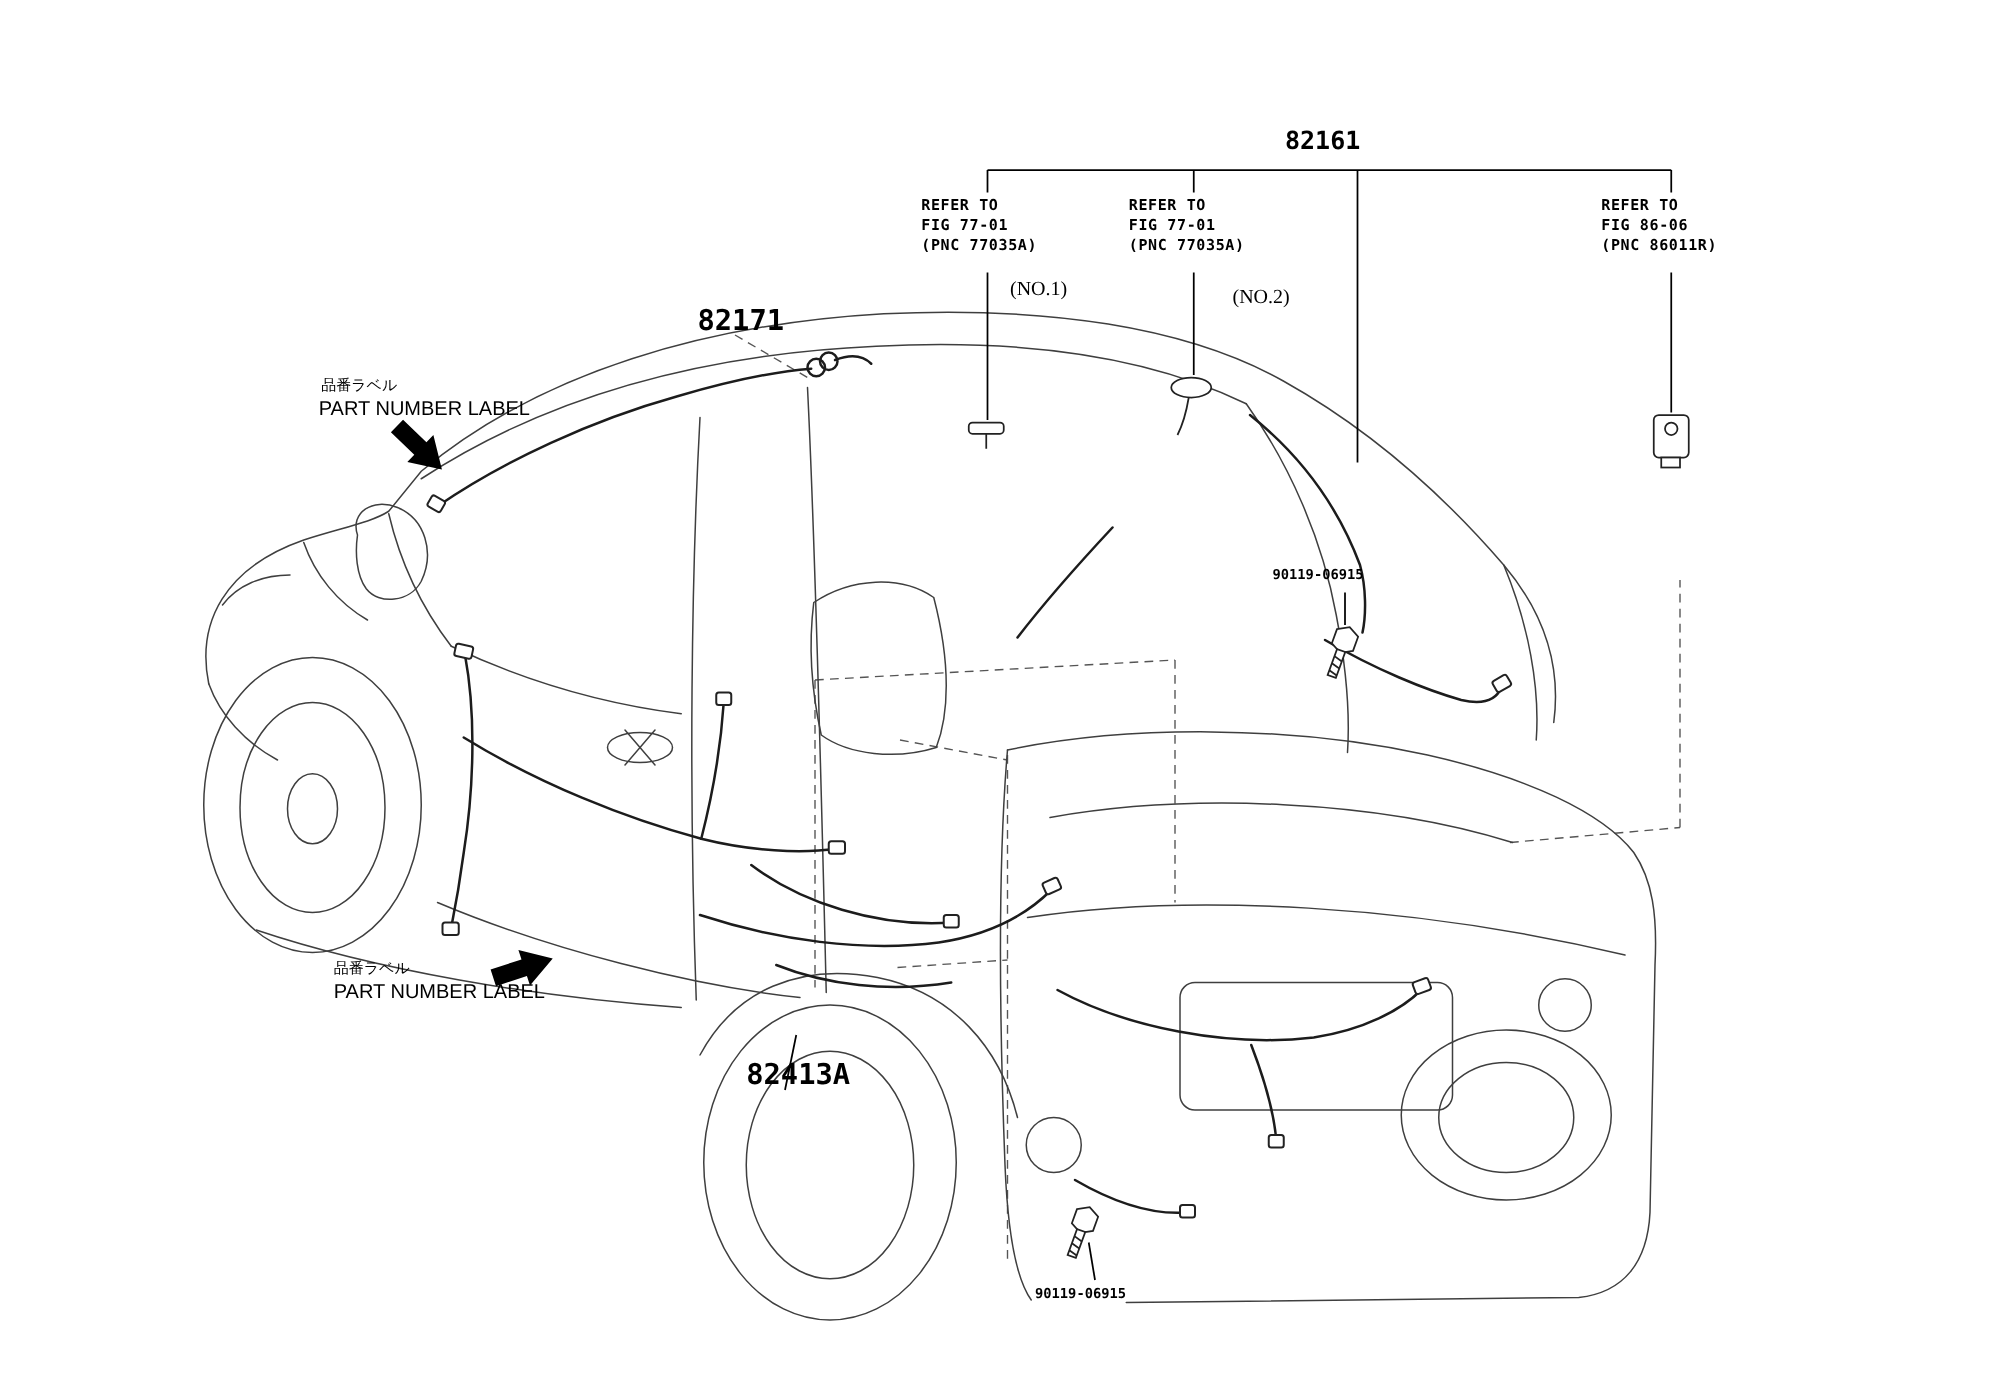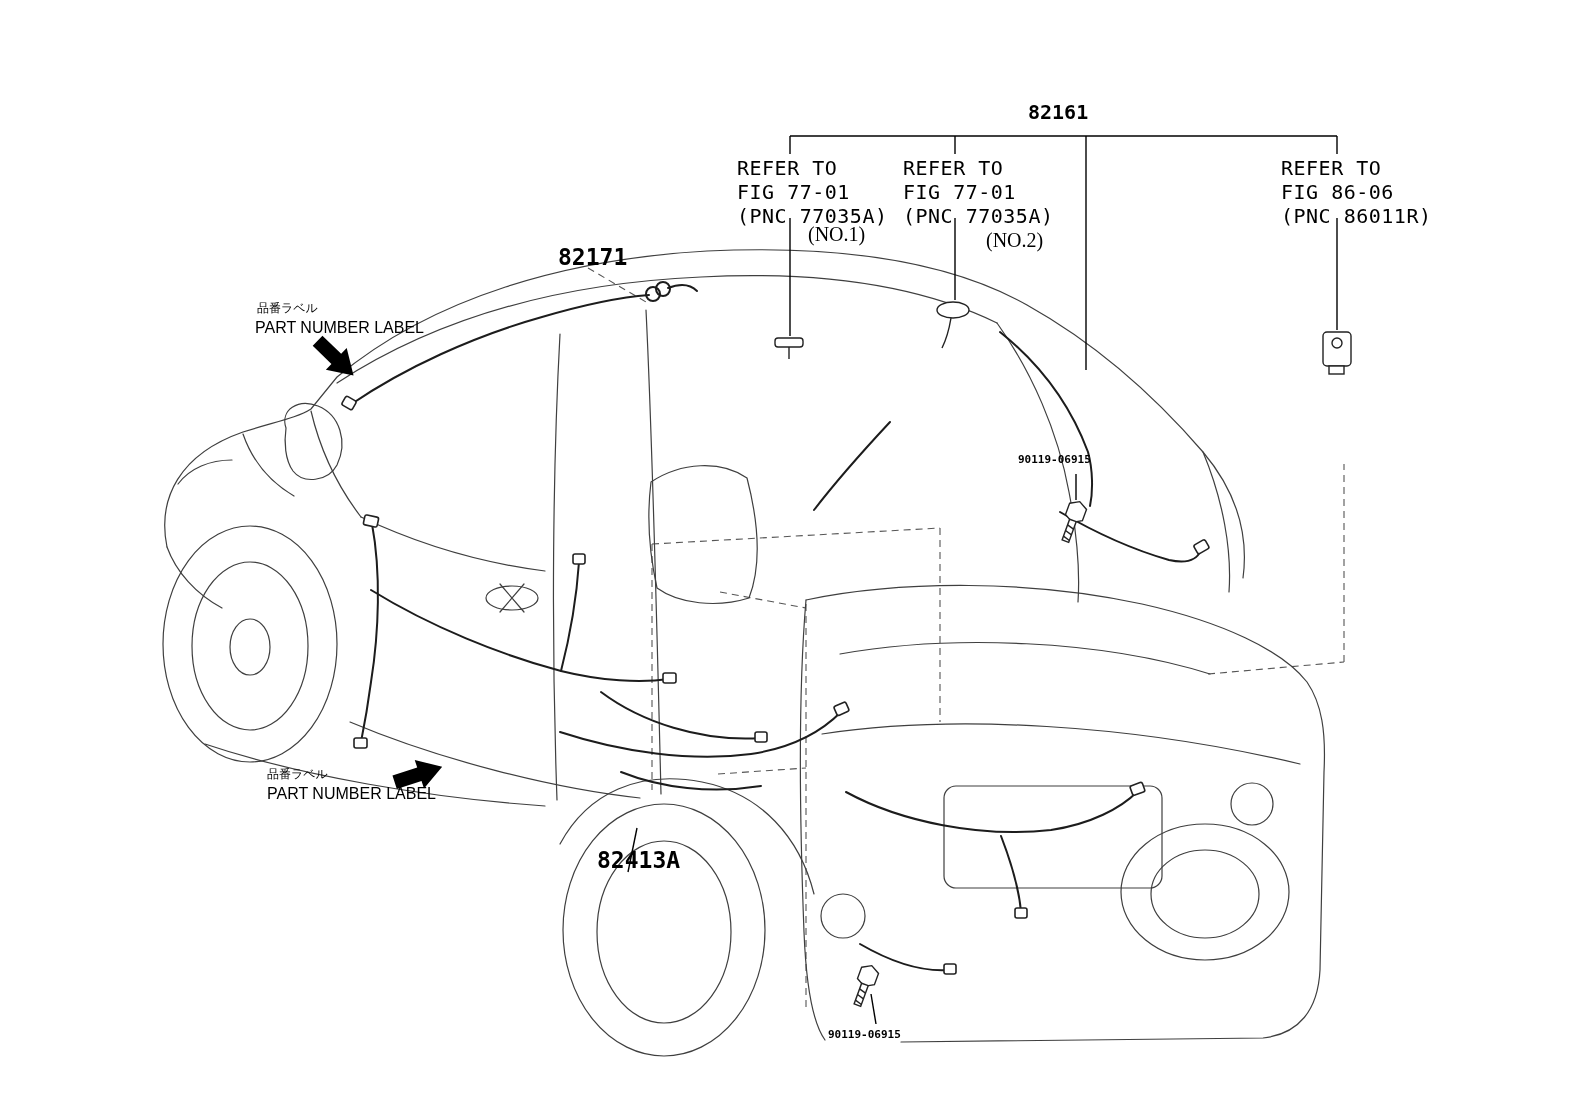--- a/index.html
+++ b/index.html
@@ -10,23 +10,23 @@
     font-family:"DejaVu Sans Mono",monospace;
     overflow:hidden;
     margin-top:32px;
   }
   #art{position:absolute;left:0;top:0;width:1592px;height:1099px;}
   .co{position:absolute;color:#000;white-space:nowrap;line-height:1;}
   .pn{font-family:"DejaVu Sans Mono",monospace;font-weight:700;}
   .pn-xl{font-size:20px;}
   .pn-lg{font-size:23px;}
   .pn-md{font-size:11px;}
-  .ref{font-family:"DejaVu Sans Mono",monospace;font-weight:400;font-size:20px;letter-spacing:.5px;}
+  .ref{font-family:"DejaVu Sans Mono",monospace;font-weight:700;font-size:12px;letter-spacing:.5px;}
   .ref div{margin-bottom:4px;}
-  .note{font-family:"Liberation Serif",serif;font-size:20px;}
+  .note{font-family:"Liberation Serif",serif;font-size:16px;}
   .sans{font-family:Liberation Sans, sans-serif;font-size:16px;}
   .jp{font-family:"DejaVu Sans",sans-serif;font-size:12px;text-align:right;}
   .code{font-family:"DejaVu Sans Mono",monospace;font-size:16px;font-weight:700;}
 </style>
 </head>
 <body>
 
 <div id="stage">
 
   <svg id="art" viewBox="0 0 1592 1099" xmlns="http://www.w3.org/2000/svg">

